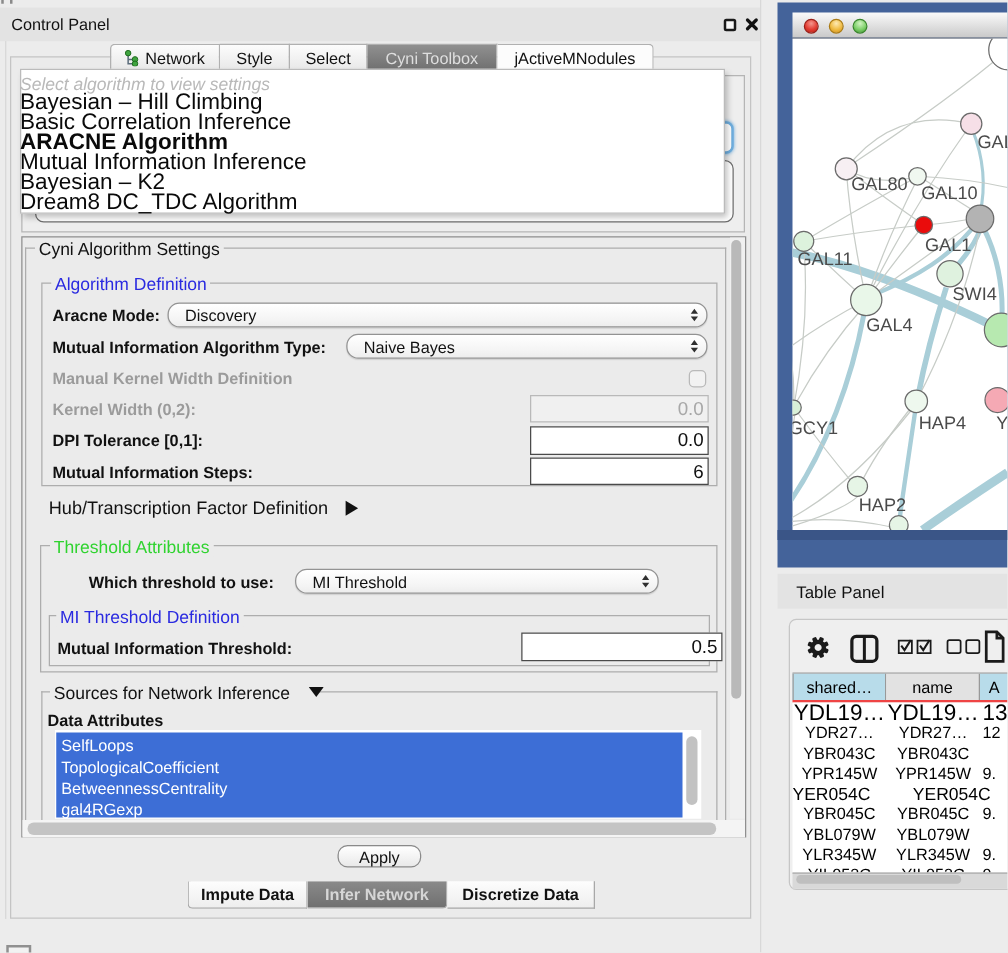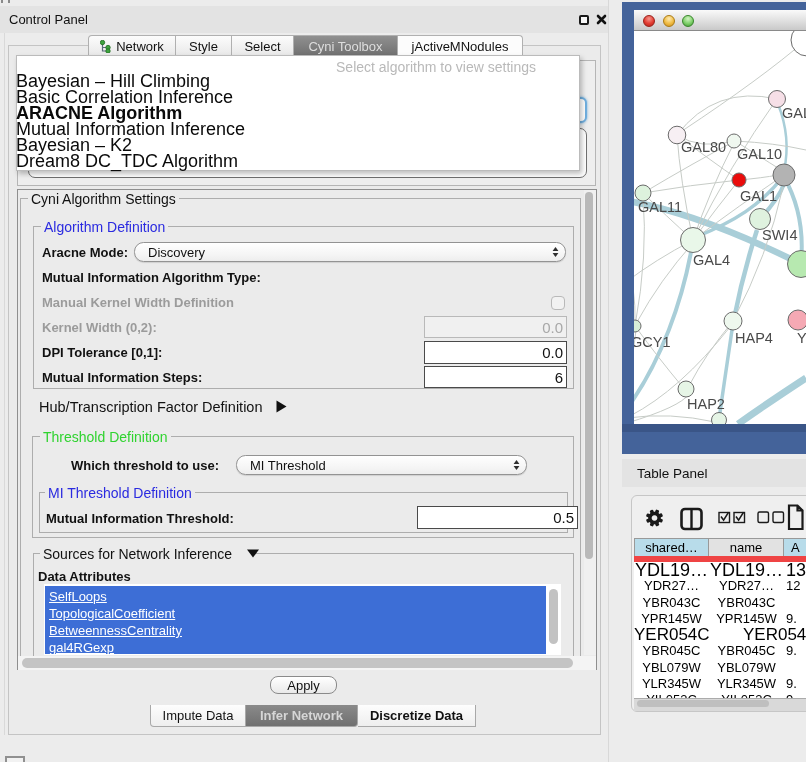--- a/index.html
+++ b/index.html
@@ -72,36 +72,42 @@
   <div class="gtitle" style="left:7px;color:#2a2ae0;font-size:14px;">Algorithm Definition</div>
 </div>
 <div class="abs lbl bold" style="left:42px;top:245px;">Aracne Mode:</div>
 <div class="combo" style="left:134px;top:242px;width:432px;height:20px;">Discovery
   <svg class="arr" viewBox="0 0 7 11">
         <path d="M3.5 0.5 L6.4 4.4 H0.6 Z" fill="#2e2e2e"></path>
         <path d="M3.5 10.5 L6.4 6.6 H0.6 Z" fill="#2e2e2e"></path>
       </svg>
 </div>
 <div class="abs lbl bold" style="left:42px;top:270px;">Mutual Information Algorithm Type:</div>
+<div class="combo" style="left:277px;top:267px;width:289px;height:20px;">Naive Bayes
+  <svg class="arr" viewBox="0 0 7 11">
+        <path d="M3.5 0.5 L6.4 4.4 H0.6 Z" fill="#2e2e2e"></path>
+        <path d="M3.5 10.5 L6.4 6.6 H0.6 Z" fill="#2e2e2e"></path>
+      </svg>
+</div>
 <div class="abs lbl bold gray" style="left:42px;top:295px;">Manual Kernel Width Definition</div>
 <div class="abs" style="left:551px;top:296px;width:14px;height:14px;background:#f2f2f2;border:1px solid #b9b9b9;border-radius:4px;"></div>
 <div class="abs lbl bold gray" style="left:42px;top:320px;">Kernel Width (0,2):</div>
 <div class="inp" style="left:424px;top:316px;width:143px;height:22px;border:1px solid #b9b9b9;background:#f0f0f0;color:#a8a8a8;">0.0</div>
 <div class="abs lbl bold" style="left:42px;top:345px;">DPI Tolerance [0,1]:</div>
 <div class="inp" style="left:424px;top:341px;width:143px;height:22.5px;">0.0</div>
 <div class="abs lbl bold" style="left:42px;top:370px;">Mutual Information Steps:</div>
 <div class="inp" style="left:424px;top:366px;width:143px;height:22px;">6</div>
 
 <div class="abs lbl" style="left:39px;top:399px;font-size:14.5px;">Hub/Transcription Factor Definition</div>
 <svg class="abs" style="left:275px;top:400px;" width="13" height="13" viewBox="0 0 13 13">
       <path d="M1.5 0.5 L11.5 6.5 L1.5 12.5 Z" fill="#111"></path>
     </svg>
 
 <div class="gbox" style="left:32px;top:436px;width:542px;height:102px;">
-  <div class="gtitle" style="left:7px;color:#2fd32f;font-size:14px;">Threshold Definition</div>
+  <div class="gtitle" style="left:7px;color:#2fd32f;font-size:14px;">Threshold Attributes</div>
 </div>
 <div class="abs lbl bold" style="left:71px;top:458px;">Which threshold to use:</div>
 <div class="combo" style="left:236px;top:455px;width:291px;height:20px;">MI Threshold
   <svg class="arr" viewBox="0 0 7 11">
         <path d="M3.5 0.5 L6.4 4.4 H0.6 Z" fill="#2e2e2e"></path>
         <path d="M3.5 10.5 L6.4 6.6 H0.6 Z" fill="#2e2e2e"></path>
       </svg>
 </div>
 <div class="gbox" style="left:39px;top:492px;width:529px;height:41px;">
   <div class="gtitle" style="left:5px;color:#2a2ae0;font-size:14px;">MI Threshold Definition</div>
@@ -112,30 +118,30 @@
 <div class="gbox" style="left:33px;top:553px;width:541px;height:103px;border-bottom:none;">
   <div class="gtitle" style="left:6px;color:#111;font-size:14px;padding-right:22px;">Sources for Network Inference</div>
 </div>
 <svg class="abs" style="left:247px;top:549px;" width="12" height="9" viewBox="0 0 12 9">
       <path d="M0 0.5 L12 0.5 L6 8.5 Z" fill="#111"></path>
     </svg>
 <div class="abs lbl bold" style="left:38px;top:569px;">Data Attributes</div>
 
 <div class="abs" style="left:44px;top:584px;width:517px;height:71px;background:#fff;"></div>
 <div class="abs" style="left:45px;top:586px;width:501px;height:68px;background:#3d6ed6;"></div>
-<div class="abs" style="left:49px;top:588px;font-size:13px;color:#fff;line-height:17px;text-decoration:underline;">SelfLoops<br>TopologicalCoefficient<br>BetweennessCentrality<br>gal4RGexp</div>
+<div class="abs" style="left:49px;top:588px;font-size:13px;color:#fff;line-height:17px;">SelfLoops<br>TopologicalCoefficient<br>BetweennessCentrality<br>gal4RGexp</div>
 <div class="abs" style="left:549px;top:589px;width:9px;height:55px;background:#c2c2c2;border-radius:4.5px;"></div>
 
 <div class="abs" style="left:18px;top:656px;width:578px;height:14px;background:#f4f4f4;"></div>
 <div class="abs" style="left:22px;top:658px;width:551px;height:10px;background:#c4c4c4;border-radius:5px;"></div>
 
 <div class="abs" style="left:270px;top:676px;width:67px;height:18px;background:linear-gradient(#ffffff,#e9e9e9);border:1px solid #8a8a8a;border-radius:8px;display:flex;align-items:center;justify-content:center;font-size:13px;color:#111;">Apply</div>
 
 <div id="btabs" class="abs" style="left:150px;top:705px;height:22px;">
-      <div style="float:left;height:22px;width:96px;background:linear-gradient(#fdfdfd,#eeeeee);color:#111;border-bottom-left-radius:4px;border-left:1px solid #a8a8a8;border-bottom:1px solid #a8a8a8;border-right:1px solid #a8a8a8;display:flex;align-items:center;justify-content:center;font-size:13px;font-weight:normal;">Impute Data</div>
+      <div style="float:left;height:22px;width:96px;background:linear-gradient(#fdfdfd,#eeeeee);color:#111;border-bottom-left-radius:4px;border-left:1px solid #a8a8a8;border-bottom:1px solid #a8a8a8;border-right:1px solid #a8a8a8;display:flex;align-items:center;justify-content:center;font-size:13px;font-weight:bold;">Impute Data</div>
       <div style="float:left;height:22px;width:112px;background:linear-gradient(#8a8a8a,#707070);color:#d6d6d6;border-bottom-right-radius:4px;border-bottom:1px solid #a8a8a8;border-right:1px solid #a8a8a8;display:flex;align-items:center;justify-content:center;font-size:13px;font-weight:bold;">Infer Network</div>
       <div style="float:left;height:22px;width:118px;background:linear-gradient(#fdfdfd,#eeeeee);color:#111;border-bottom:1px solid #a8a8a8;border-right:1px solid #a8a8a8;display:flex;align-items:center;justify-content:center;font-size:13px;font-weight:bold;">Discretize Data</div>
     </div>
 
 <div class="abs" style="left:5px;top:756px;width:20px;height:10px;background:#f2f2f2;border:2px solid #909090;"></div>
 
 <div class="abs" style="left:622px;top:2px;width:184px;height:452px;background:#44639a;"></div>
 <div class="abs" style="left:622px;top:424px;width:184px;height:8px;background:#3a5587;"></div>
 <div class="abs" style="left:4px;top:33px;width:1px;height:702px;background:#d9d9d9;"></div>
 
@@ -230,21 +236,21 @@
       <rect x="74" y="8.5" width="10.5" height="10" fill="none" stroke="#1a1a1a" stroke-width="1.4"></rect>
       <path d="M76 12.5 l2.6 3.6 l5 -8" stroke="#1a1a1a" stroke-width="1.6" fill="none"></path>
       <rect x="89" y="8.5" width="10.5" height="10" fill="none" stroke="#1a1a1a" stroke-width="1.4"></rect>
       <path d="M91 12.5 l2.6 3.6 l5 -8" stroke="#1a1a1a" stroke-width="1.6" fill="none"></path>
       <rect x="113" y="8" width="10.5" height="10.5" rx="1.5" fill="none" stroke="#1a1a1a" stroke-width="1.4"></rect>
       <rect x="128" y="8" width="10.5" height="10.5" rx="1.5" fill="none" stroke="#1a1a1a" stroke-width="1.4"></rect>
       <path d="M144 1.5 h8.5 l5 5 v18.5 h-13.5 z M152.5 1.5 v5 h5" fill="none" stroke="#1a1a1a" stroke-width="2.2"></path>
     </svg>
 
 <div id="table" class="abs" style="left:634px;top:538px;width:172px;height:156px;">
-      <div style="display:flex;height:24px;border-top:1px solid #999;border-bottom:6px solid #ef4444;">
+      <div style="display:flex;height:24px;border-top:1px solid #999;border-bottom:2px solid #ef4444;">
         <div style="width:75px;background:#b8dcea;border-left:1px solid #999;border-right:1px solid #999;display:flex;align-items:center;justify-content:center;font-size:13px;">shared…</div>
         <div style="width:75px;background:#e2e2e2;border-right:1px solid #999;display:flex;align-items:center;justify-content:center;font-size:13px;">name</div>
         <div style="width:22px;background:#b8dcea;display:flex;align-items:center;font-size:13px;padding-left:7px;">A</div>
       </div>
       <div style="background:#fff;height:136px;overflow:hidden;">
         <div style="display:flex;height:16.3px;font-size:18px;line-height:16.3px;">
           <div style="width:75px;text-align:center;">YDL19…</div>
           <div style="width:75px;text-align:center;">YDL19…</div>
           <div style="width:22px;padding-left:2px;">13</div>
         </div>
@@ -256,21 +262,21 @@
         <div style="display:flex;height:16.3px;font-size:13px;line-height:16.3px;">
           <div style="width:75px;text-align:center;">YBR043C</div>
           <div style="width:75px;text-align:center;">YBR043C</div>
           <div style="width:22px;padding-left:2px;"></div>
         </div>
         <div style="display:flex;height:16.3px;font-size:13px;line-height:16.3px;">
           <div style="width:75px;text-align:center;">YPR145W</div>
           <div style="width:75px;text-align:center;">YPR145W</div>
           <div style="width:22px;padding-left:2px;">9.</div>
         </div>
-        <div style="display:flex;height:16.3px;font-size:17px;line-height:16.3px;gap:34px;">
+        <div style="display:flex;height:16.3px;font-size:14px;line-height:16.3px;gap:34px;">
           <div style="width:75px;text-align:center;">YER054C</div>
           <div style="width:75px;text-align:center;">YER054C</div>
           <div style="width:22px;padding-left:2px;">8.</div>
         </div>
         <div style="display:flex;height:16.3px;font-size:13px;line-height:16.3px;">
           <div style="width:75px;text-align:center;">YBR045C</div>
           <div style="width:75px;text-align:center;">YBR045C</div>
           <div style="width:22px;padding-left:2px;">9.</div>
         </div>
         <div style="display:flex;height:16.3px;font-size:13px;line-height:16.3px;">
@@ -290,14 +296,14 @@
         </div>
       </div>
     </div>
 
 <div class="abs" style="left:634px;top:698px;width:172px;height:13px;background:#d9d9d9;border-top:1px solid #ababab;"></div>
 <div class="abs" style="left:637px;top:700px;width:132px;height:7px;background:#bfbfbf;border-radius:3.5px;"></div>
 
 </div>
 
 <div class="abs" style="left:16px;top:55px;width:564px;height:116px;background:#fff;border:1px solid #bbb;box-shadow:2px 3px 5px rgba(0,0,0,0.25);z-index:50;"></div>
-<div class="abs" style="left:16px;top:59px;width:520px;text-align:right;font-size:14px;color:#b9b9b9;z-index:51;">Select algorithm to view settings</div>
+<div class="abs" style="left:16px;top:59px;width:520px;text-align:left;font-size:14px;color:#b9b9b9;z-index:51;font-style:italic;">Select algorithm to view settings</div>
 <div class="abs" style="left:16px;top:73px;font-size:18px;color:#0a0a0a;line-height:16px;z-index:51;">Bayesian – Hill Climbing<br>Basic Correlation Inference<br><b>ARACNE Algorithm</b><br>Mutual Information Inference<br>Bayesian – K2<br>Dream8 DC_TDC Algorithm</div>
 
 </body></html>

